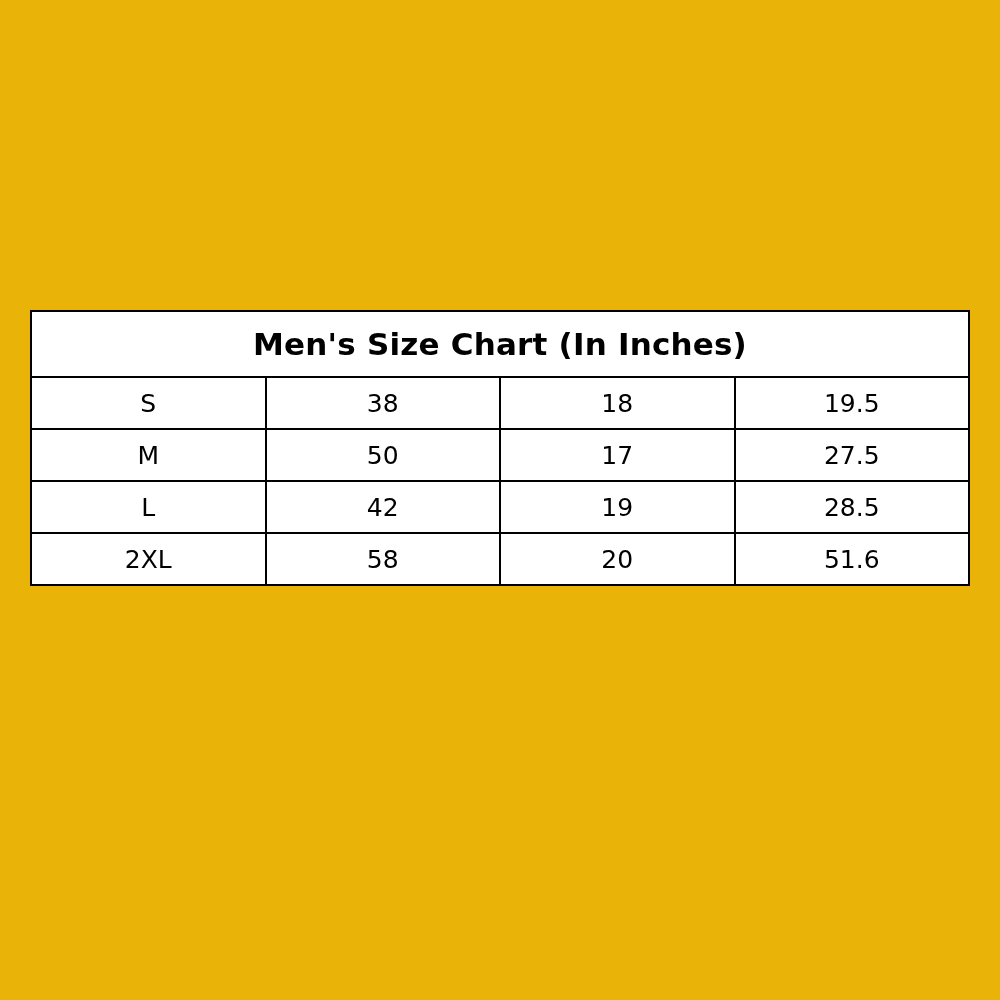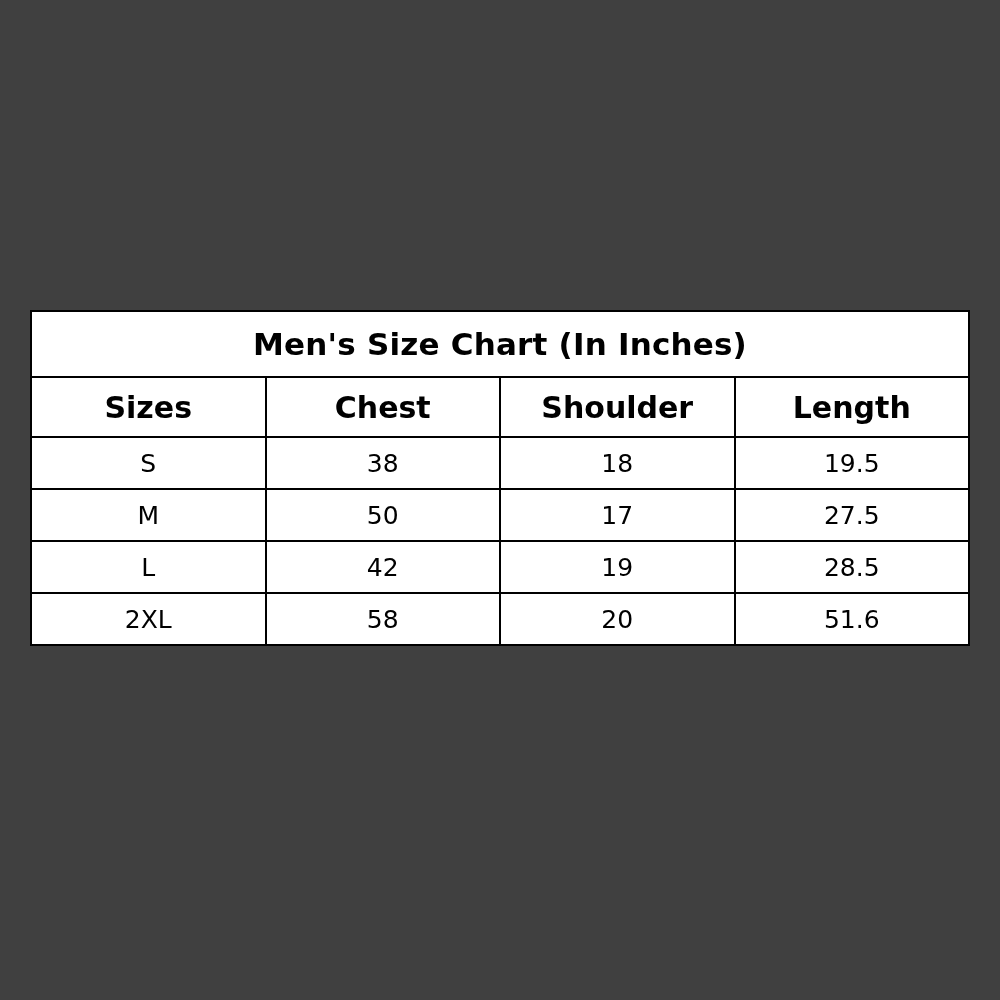--- a/index.html
+++ b/index.html
@@ -7,21 +7,21 @@
     padding: 0;
     width: 1000px;
     height: 1000px;
     background: #ffffff;
     font-family: "DejaVu Sans", "Liberation Sans", sans-serif;
   }
   #page {
     position: relative;
     width: 1000px;
     height: 1000px;
-    background: #404040;
+    background: #eab308;
     overflow: hidden;
   }
   #size-chart-table {
     position: absolute;
     left: 30px;
     top: 310px;
     width: 940px;
     border-collapse: collapse;
     table-layout: fixed;
     background: #ffffff;
@@ -58,26 +58,20 @@
 </head>
 <body>
 
 <div id="page">
   <table id="size-chart-table">
     <tbody>
       <tr>
         <td class="title-cell" colspan="4">Men's  Size Chart (In Inches)</td>
       </tr>
       <tr>
-        <th class="header-cell col-size">Sizes</th>
-        <th class="header-cell col-chest">Chest</th>
-        <th class="header-cell col-shoulder">Shoulder</th>
-        <th class="header-cell col-length">Length</th>
-      </tr>
-      <tr>
         <td class="body-cell col-size">S</td>
         <td class="body-cell col-chest">38</td>
         <td class="body-cell col-shoulder">18</td>
         <td class="body-cell col-length">19.5</td>
       </tr>
       <tr>
         <td class="body-cell col-size">M</td>
         <td class="body-cell col-chest">50</td>
         <td class="body-cell col-shoulder">17</td>
         <td class="body-cell col-length">27.5</td>

